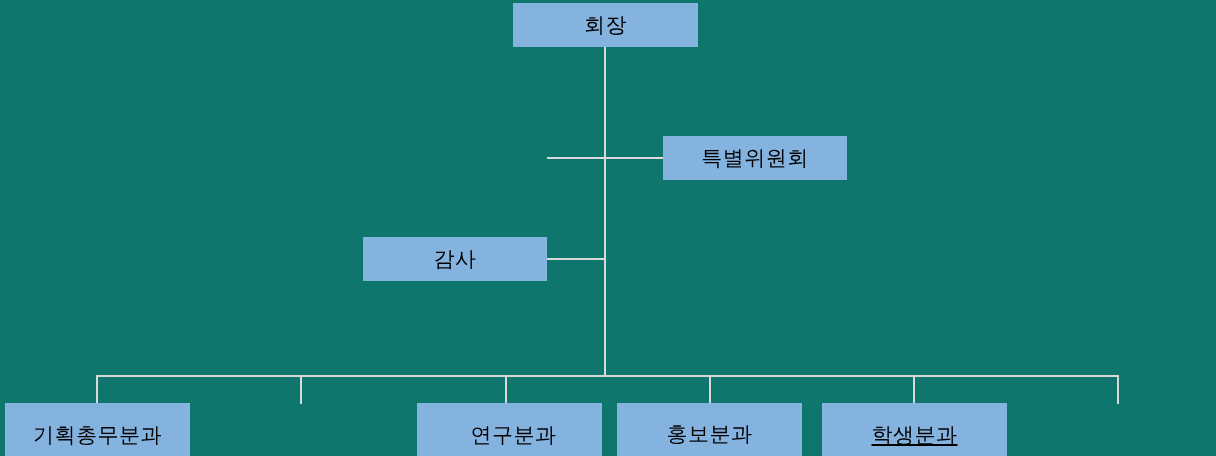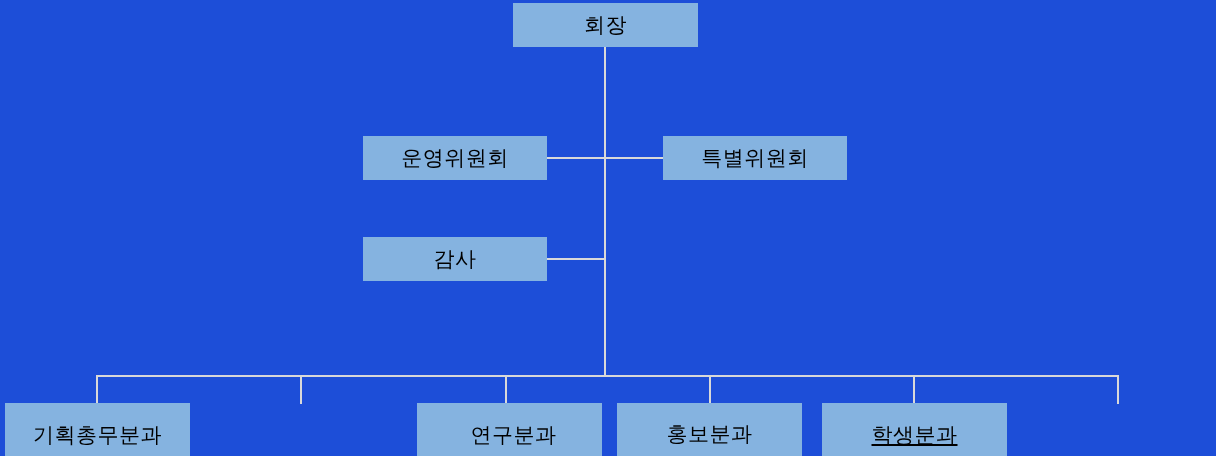--- a/index.html
+++ b/index.html
@@ -8,21 +8,21 @@
     padding: 0;
     background: #ffffff;
   }
   body {
     font-family: "Liberation Serif", "DejaVu Serif", serif;
   }
   #org-chart {
     position: relative;
     width: 1216px;
     height: 456px;
-    background: #1d4ed8;
+    background: #0f766e;
     overflow: hidden;
   }
   .node {
     position: absolute;
     background: #85b3e0;
     color: #000000;
     display: flex;
     align-items: center;
     justify-content: center;
     font-family: "Liberation Serif", "DejaVu Serif", serif;
@@ -83,21 +83,20 @@
 
   <div class="connector v drop drop-0"></div>
   <div class="connector v drop drop-1"></div>
   <div class="connector v drop drop-2"></div>
   <div class="connector v drop drop-3"></div>
   <div class="connector v drop drop-4"></div>
   <div class="connector v drop drop-5"></div>
 
   <div class="node node-chairman">회장</div>
 
-  <div class="node node-operating">운영위원회</div>
   <div class="node node-special">특별위원회</div>
 
   <div class="node node-auditor">감사</div>
 
   <div class="node node-div div-0">기획총무분과</div>
   <div class="node node-div div-2">연구분과</div>
   <div class="node node-div div-3">홍보분과</div>
   <div class="node node-div div-4">학생분과</div>
 
 </div>

